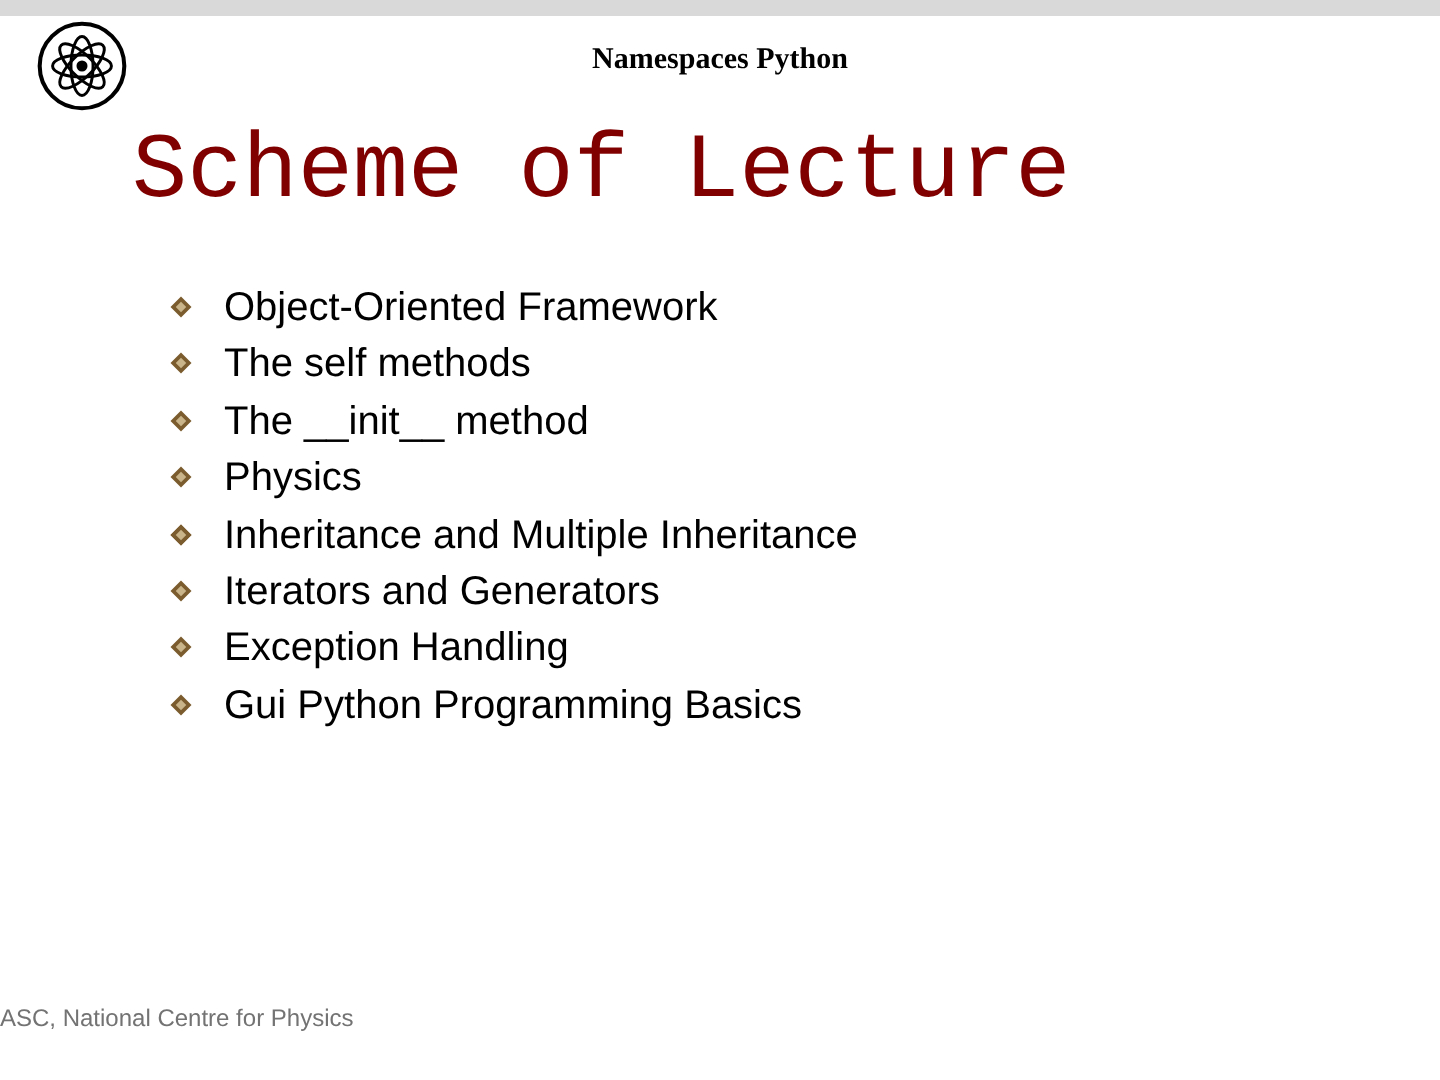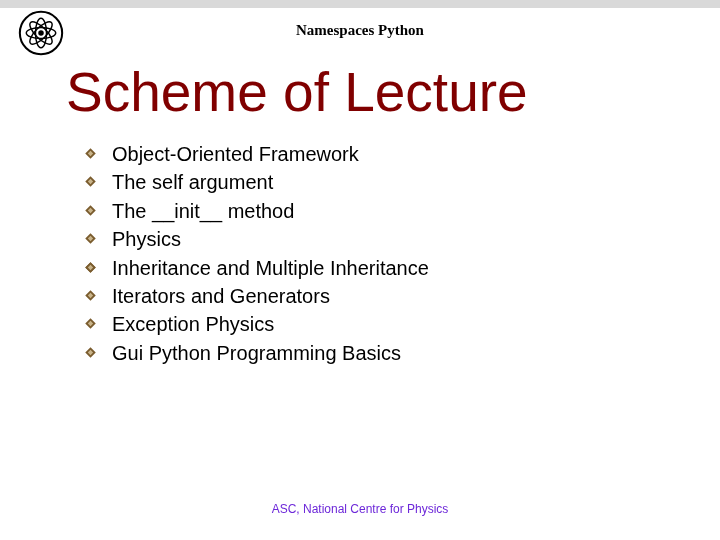--- a/index.html
+++ b/index.html
@@ -35,22 +35,22 @@
     text-align: center;
     font-size: 15px;
     font-weight: bold;
     color: #000;
     font-family: "Comic Sans MS", "Comic Sans", cursive, Verdana;
   }
   .slide-title {
     position: absolute;
     top: 60px;
     left: 66px;
-    font-family: Liberation Sans, sans-serif;
-    font-size: 55px;
+    font-family: Liberation Mono, monospace;
+    font-size: 46px;
     color: #800000;
     font-weight: normal;
   }
   .bullets {
     position: absolute;
     top: 140px;
     left: 84px;
     list-style: none;
   }
   .bullets li {
@@ -66,23 +66,23 @@
     left: 0;
     top: 7px;
     width: 13px;
     height: 13px;
   }
   .footer {
     position: absolute;
     bottom: 24px;
     left: 0;
     right: 0;
-    text-align: center;
+    text-align: left;
     font-size: 12px;
-    color: #6d28d9;
+    color: #737373;
     font-family: Verdana, Geneva, sans-serif;
   }
 </style>
 </head>
 <body>
 
 <div class="header-bar"></div>
 
 <div class="logo">
   <svg viewBox="0 0 50 50">
@@ -102,21 +102,21 @@
 <h1 class="slide-title">Scheme of Lecture</h1>
 
 <ul class="bullets">
     <li><svg class="bullet-icon" viewBox="0 0 14 14">
         <rect x="3" y="3" width="8" height="8" fill="#7a5c2e" transform="rotate(45 7 7)"></rect>
         <rect x="5" y="5" width="4" height="4" fill="#c9b48a" transform="rotate(45 7 7)"></rect>
       </svg><span>Object-Oriented Framework</span></li>
     <li><svg class="bullet-icon" viewBox="0 0 14 14">
         <rect x="3" y="3" width="8" height="8" fill="#7a5c2e" transform="rotate(45 7 7)"></rect>
         <rect x="5" y="5" width="4" height="4" fill="#c9b48a" transform="rotate(45 7 7)"></rect>
-      </svg><span>The self argument</span></li>
+      </svg><span>The self methods</span></li>
     <li><svg class="bullet-icon" viewBox="0 0 14 14">
         <rect x="3" y="3" width="8" height="8" fill="#7a5c2e" transform="rotate(45 7 7)"></rect>
         <rect x="5" y="5" width="4" height="4" fill="#c9b48a" transform="rotate(45 7 7)"></rect>
       </svg><span>The __init__ method</span></li>
     <li><svg class="bullet-icon" viewBox="0 0 14 14">
         <rect x="3" y="3" width="8" height="8" fill="#7a5c2e" transform="rotate(45 7 7)"></rect>
         <rect x="5" y="5" width="4" height="4" fill="#c9b48a" transform="rotate(45 7 7)"></rect>
       </svg><span>Physics</span></li>
     <li><svg class="bullet-icon" viewBox="0 0 14 14">
         <rect x="3" y="3" width="8" height="8" fill="#7a5c2e" transform="rotate(45 7 7)"></rect>
@@ -126,20 +126,20 @@
         <rect x="3" y="3" width="8" height="8" fill="#7a5c2e" transform="rotate(45 7 7)"></rect>
         <rect x="5" y="5" width="4" height="4" fill="#c9b48a" transform="rotate(45 7 7)"></rect>
       </svg><span>Inheritance and Multiple Inheritance</span></li>
     <li><svg class="bullet-icon" viewBox="0 0 14 14">
         <rect x="3" y="3" width="8" height="8" fill="#7a5c2e" transform="rotate(45 7 7)"></rect>
         <rect x="5" y="5" width="4" height="4" fill="#c9b48a" transform="rotate(45 7 7)"></rect>
       </svg><span>Iterators and Generators</span></li>
     <li><svg class="bullet-icon" viewBox="0 0 14 14">
         <rect x="3" y="3" width="8" height="8" fill="#7a5c2e" transform="rotate(45 7 7)"></rect>
         <rect x="5" y="5" width="4" height="4" fill="#c9b48a" transform="rotate(45 7 7)"></rect>
-      </svg><span>Exception Physics</span></li>
+      </svg><span>Exception Handling</span></li>
     <li><svg class="bullet-icon" viewBox="0 0 14 14">
         <rect x="3" y="3" width="8" height="8" fill="#7a5c2e" transform="rotate(45 7 7)"></rect>
         <rect x="5" y="5" width="4" height="4" fill="#c9b48a" transform="rotate(45 7 7)"></rect>
       </svg><span>Gui Python Programming Basics</span></li>
   </ul>
 
 <div class="footer">ASC, National Centre for Physics</div>
 
 </body></html>

